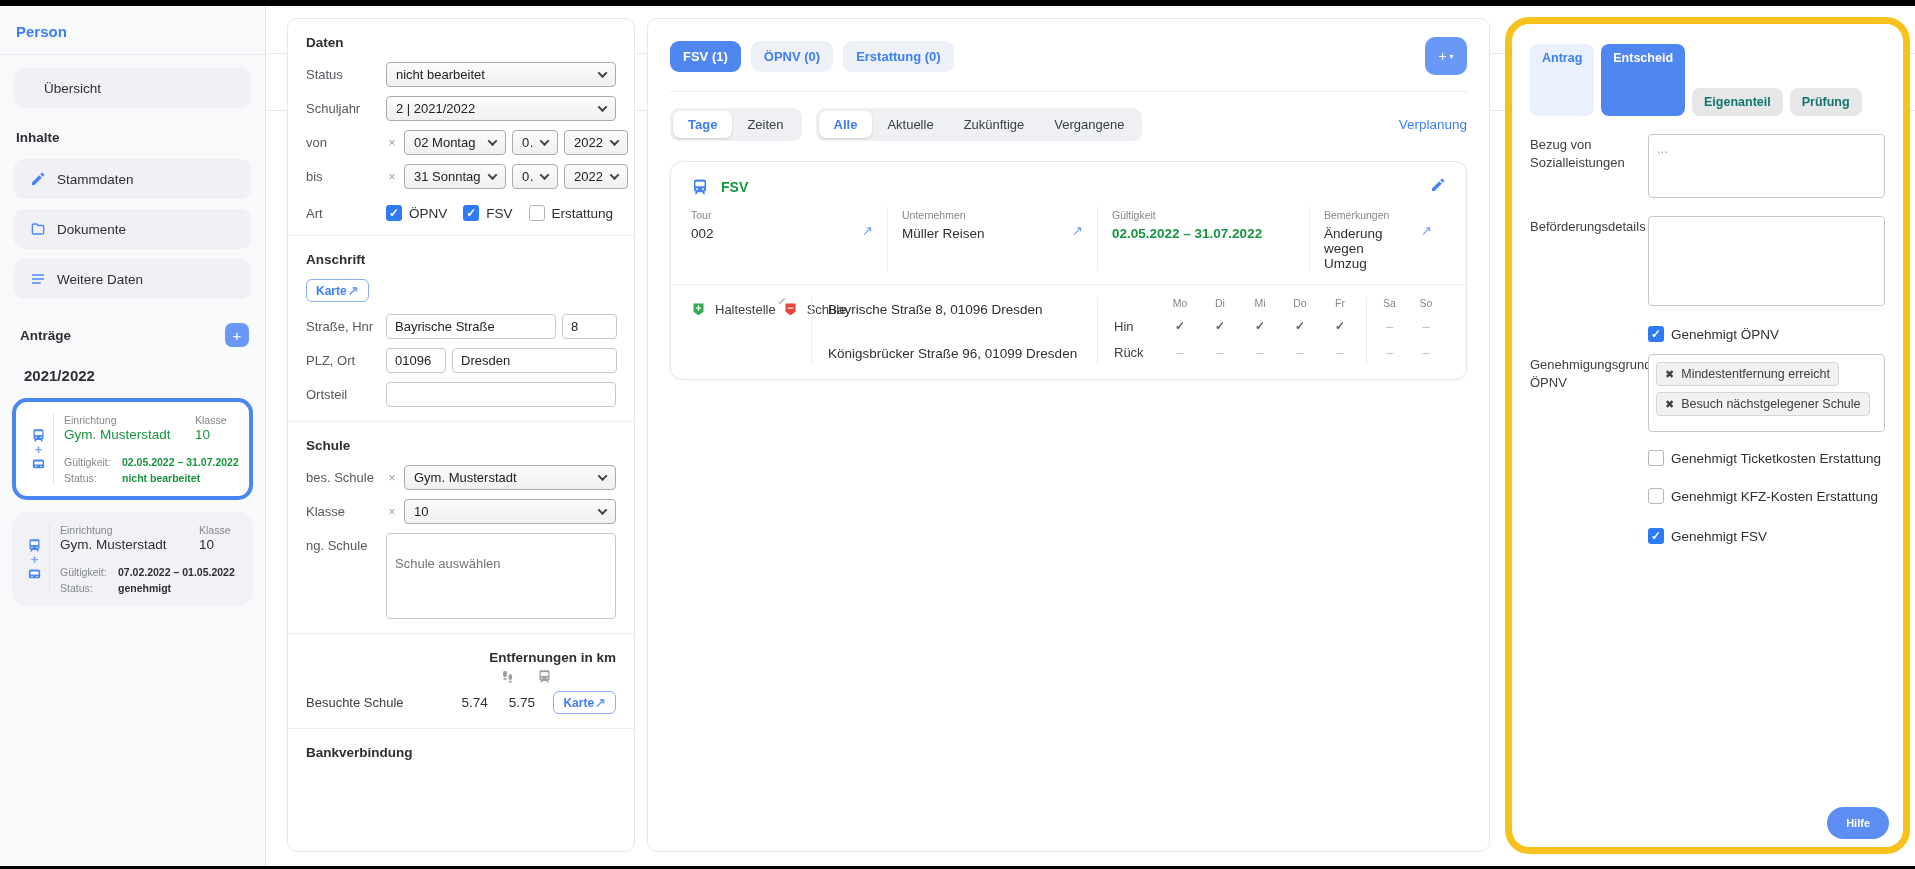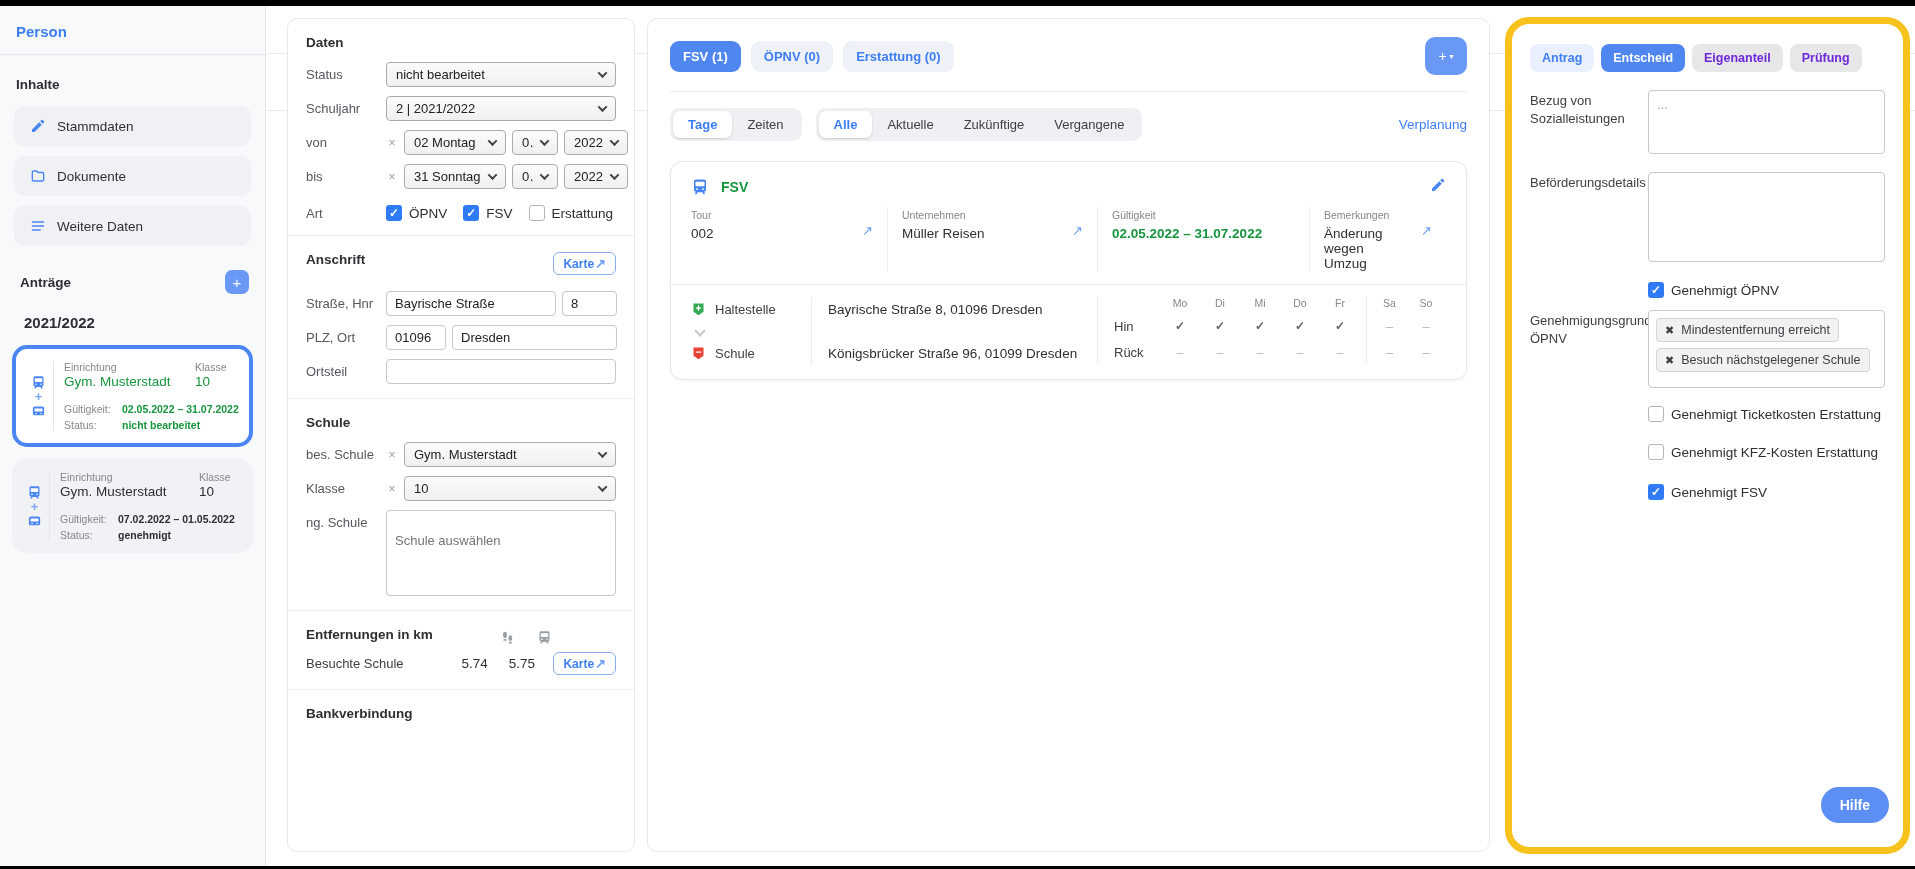--- a/index.html
+++ b/index.html
@@ -77,21 +77,21 @@
   .caret { font-size:10px; }
 
   
   .formcard { position:absolute; left:20px; top:12px; width:348px; bottom:14px; background:#fff;
     border:1px solid #e7e8ec; border-radius:10px; overflow:hidden; }
   .fsec { padding:16px 18px 14px 18px; border-bottom:1px solid #ededf1; }
   .fsec h3 { font-size:13.5px; color:#2d2f33; margin-bottom:12px; }
   .frow { display:flex; align-items:center; margin-top:9px; }
   .frow .flab { width:80px; flex:none; font-size:13px; color:#55585e; }
   .frow .gap { display:flex; align-items:center; gap:6px; flex:1; }
-  .sec-head { display:flex; align-items:flex-start; justify-content:space-between; }
+  .sec-head { display:flex; align-items:flex-start; justify-content:space-between;flex-direction:column; }
   .dist-icons { display:flex; gap:22px; margin-right:64px; color:#9aa0a6;}
   .dist-row { display:flex; align-items:center; margin-top:6px; }
   .dist-row .flab { width:160px; font-size:13px; color:#3c4043;}
   .dist-val { width:52px; font-size:13.5px; color:#2d2f33; text-align:center;}
 
   
   .centercard { position:absolute; left:380px; top:12px; width:843px; bottom:14px; background:#fff;
     border:1px solid #e7e8ec; border-radius:10px; padding:18px 22px; }
   .ctabs { display:flex; gap:10px; align-items:center; padding-bottom:16px; border-bottom:1px solid #ededf1;}
   .ptab { padding:8px 13px; border-radius:9px; background:#eef1f8; color:#3d7ef5; font-weight:bold;
@@ -112,21 +112,21 @@
   .trip-head .edit { margin-left:auto; cursor:pointer; }
   .trip-cols { display:flex; padding:0 20px 13px 20px; }
   .tcol { padding:2px 14px 0 14px; border-left:1px solid #ededf1; flex:none; display:flex; align-items:flex-start;}
   .tcol:first-child { border-left:none; padding-left:0; }
   .tcol .lab { font-size:10.5px; color:#84878c; }
   .tcol .val { font-size:13.5px; margin-top:5px; color:#2d2f33;}
   .tcol .val.g { color:#17953e; font-weight:bold;}
   .tcol .linkarrow { margin-left:auto; padding-left:14px; margin-top:14px;}
   .c-tour{width:196px;} .c-unt{width:210px;} .c-gue{width:212px;} .c-bem{flex:1 !important;}
   .trip-bottom { border-top:1px solid #ededf1; display:flex; padding:12px 20px 14px 20px; }
-  .stops { width:120px; display:flex; flex-direction:column; justify-content:space-between; }
+  .stops { width:120px; display:flex; justify-content:space-between; }
   .stoprow { display:flex; align-items:center; gap:9px; font-size:13px; color:#3c4043; height:24px;}
   .stopchev { width:8px; height:8px; border-right:2px solid #c3c6cb; border-bottom:2px solid #c3c6cb;
     transform:rotate(45deg); margin-left:5px; }
   .addrs { flex:1; border-left:1px solid #ededf1; padding:0 16px; display:flex; flex-direction:column;
     justify-content:space-between; }
   .addr { font-size:13.5px; color:#2d2f33; height:24px; display:flex; align-items:center;}
   .tripgrid { border-left:1px solid #ededf1; padding-left:16px; display:flex; }
   .gl { width:46px; display:flex; flex-direction:column; font-size:13px; color:#3c4043;}
   .gl .h { height:16px; } .gl .c { height:26px; display:flex; align-items:center;}
   .gcol { width:40px; text-align:center; display:flex; flex-direction:column;}
@@ -136,47 +136,50 @@
   .chk { font-weight:bold; color:#5f6368; font-size:12px;}
   .dash { color:#b4b7bc; font-size:13px; }
 
   
   .ybox { position:absolute; left:1238px; top:11px; width:405px; bottom:12px; border:7px solid #f6c21b;
     border-radius:24px; background:#fff; padding:20px 18px; }
   .rtabs { display:flex; gap:7px; }
   .rtab { padding:7px 12px; border-radius:8px; font-size:12.5px; font-weight:bold; cursor:pointer; white-space:nowrap;}
   .rtab.b-light { background:#eaf0fd; color:#3d7ef5; }
   .rtab.b-on { background:#4f86f0; color:#fff; }
-  .rtab.b-dis { background:#e7e7ea; color:#6d28d9; }
+  .rtab.b-dis { background:#e7e7ea; color:#0f766e;margin-top:44px; }
   .rrow { display:flex; margin-top:18px; }
   .rlab { width:118px; flex:none; font-size:13px; color:#3c4043; padding-top:2px; line-height:1.35;
     overflow:hidden; }
   .rctl { flex:1; }
   .rta { border:1px solid #c6c8cc; border-radius:4px; background:#fff; font-size:13px; color:#9aa0a6;
     padding:6px 8px; }
   .h62 { height:64px; } .h88 { height:90px; }
   .cbline { margin-top:18px; padding-left:118px; }
   .tagbox { border:1px solid #c6c8cc; border-radius:4px; padding:7px; min-height:78px; }
   .tag { display:inline-flex; align-items:center; gap:7px; background:#f1f1f2; border:1px solid #d4d5d8;
     border-radius:4px; padding:4px 8px; font-size:12.5px; color:#3c4043; margin-bottom:6px; }
   .tag .x { font-size:11px; color:#3c4043; cursor:pointer; font-style:normal;}
-  .helpbtn { position:absolute; right:14px; bottom:24px; background:#5d8ef3; color:#fff; font-weight:bold;
-    border:none; border-radius:18px; padding:10px 19px; font-size:14px; cursor:pointer; font-family:inherit;}
+  .helpbtn { position:absolute; right:14px; bottom:8px; background:#5d8ef3; color:#fff; font-weight:bold;
+    border:none; border-radius:18px; padding:10px 19px; font-size:11px; cursor:pointer; font-family:inherit;}
 </style>
 </head>
 <body>
 
 <div class="edge-top"></div>
 <div class="edge-bottom"></div>
 
 <div class="app">
 
   <div class="sidebar">
     <div class="sb-title">Person</div>
     <div class="sb-div"></div>
+    <div class="sb-overview">
+      <span>Übersicht</span>
+    </div>
     <div class="sb-label">Inhalte</div>
 
     <div class="sb-item">
       <svg width="16" height="16" viewBox="0 0 24 24">
           <path d="M3 17.2l10.9-10.9 3.8 3.8L6.8 21H3v-3.8zM15.3 4.9l1.8-1.8c.6-.6 1.6-.6 2.2 0l1.6 1.6c.6.6.6 1.6 0 2.2l-1.8 1.8-3.8-3.8z" fill="#4a86f3"></path>
         </svg>
       <span>Stammdaten</span>
     </div>
     <div class="sb-item">
       <svg width="16" height="16" viewBox="0 0 24 24">

